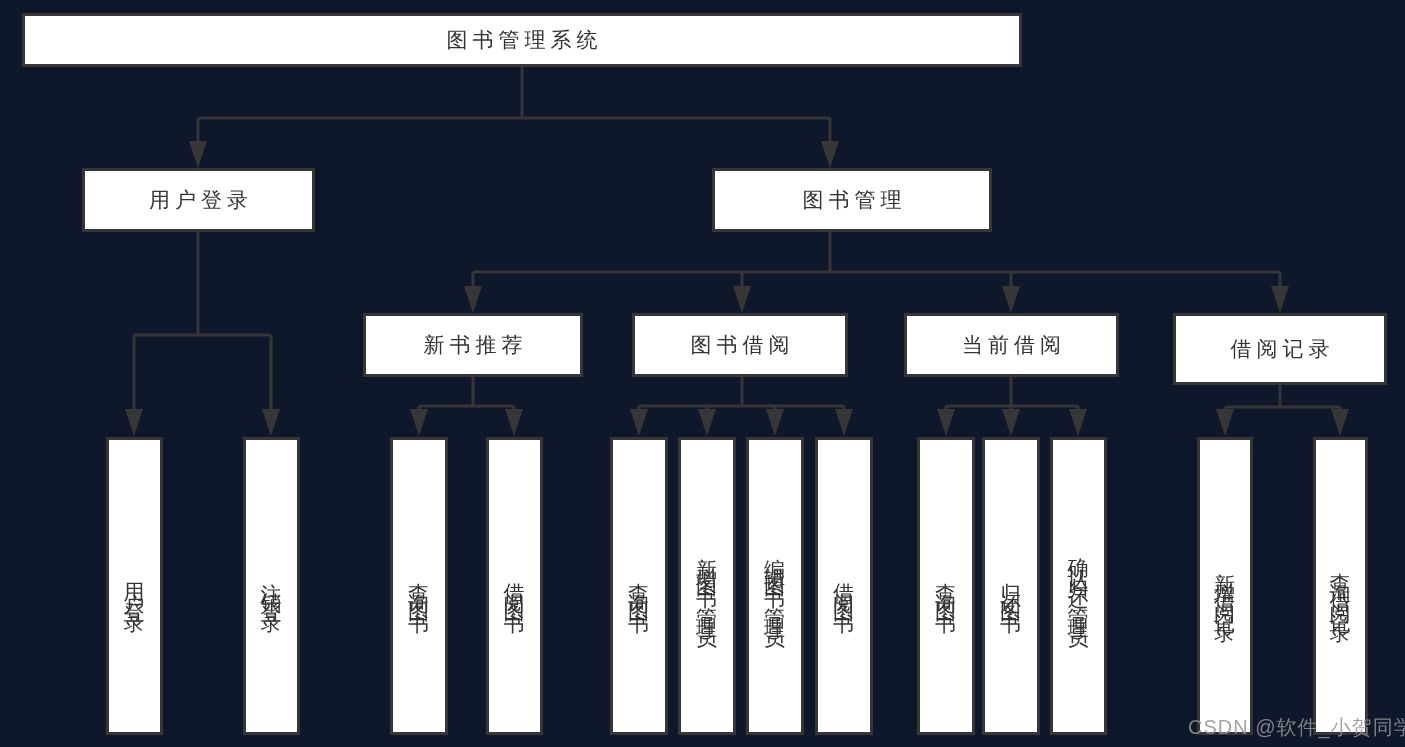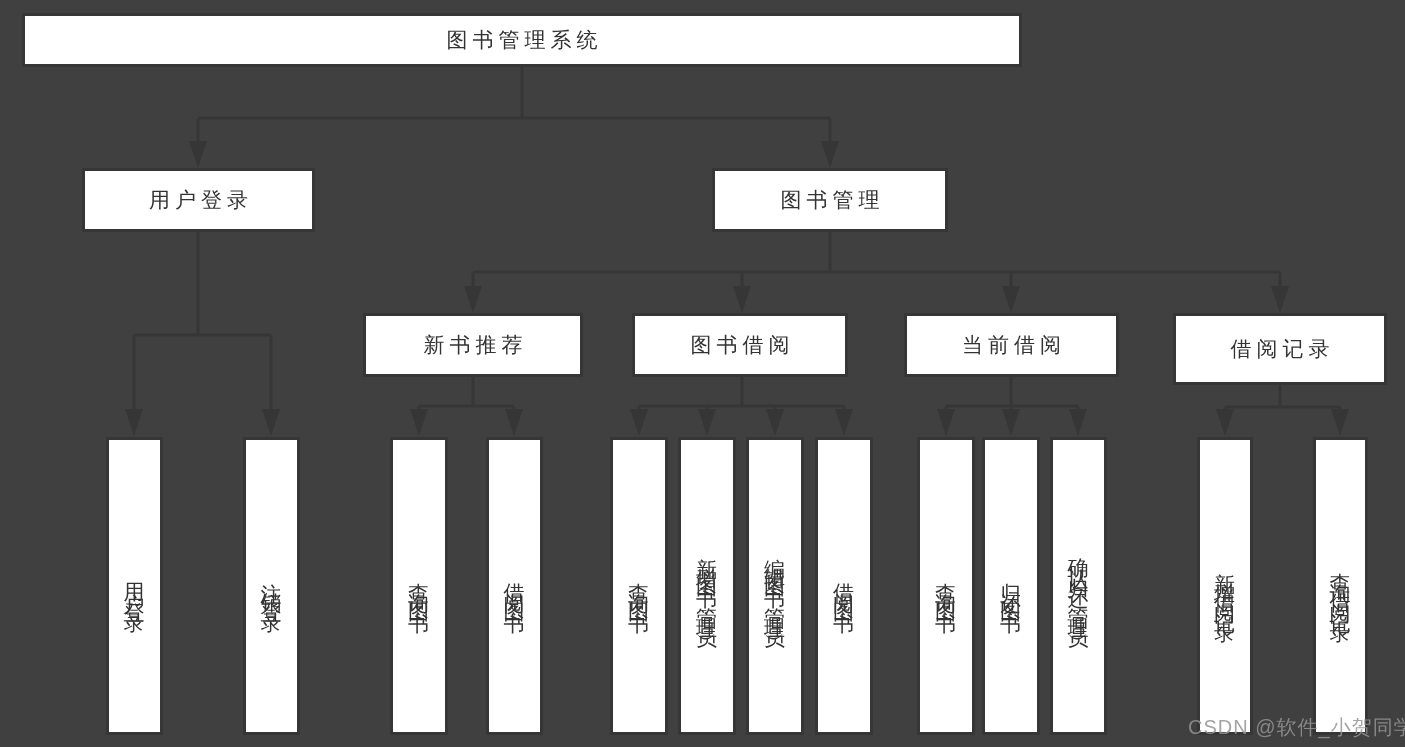--- a/index.html
+++ b/index.html
@@ -1,20 +1,20 @@
 <!DOCTYPE html>
 <html><head>
 <meta charset="utf-8">
 <style>
   html, body { margin: 0; padding: 0; background: #ffffff; }
   .canvas {
     position: relative;
     width: 1405px;
     height: 747px;
-    background: #404040;
+    background: #0f172a;
     font-family: "Liberation Sans", "DejaVu Sans", sans-serif;
     overflow: hidden;
   }
   svg.edges {
     position: absolute;
     left: 0; top: 0;
     width: 1405px; height: 747px;
     z-index: 1;
   }
   .node {
@@ -29,21 +29,21 @@
     z-index: 2;
   }
   .hbox {
     font-size: 21px;
     letter-spacing: 5px;
     text-indent: 5px;
     white-space: nowrap;
   }
   .root  { left: 22px;  top: 13px;  width: 1000px; height: 54px; }
   .lvl2a { left: 82px;  top: 168px; width: 233px;  height: 64px; }
-  .lvl2b { left: 712px; top: 168px; width: 236px;  height: 64px; }
+  .lvl2b { left: 712px; top: 168px; width: 280px;  height: 64px; }
   .l3-1  { left: 363px; top: 313px; width: 220px;  height: 64px; }
   .l3-2  { left: 632px; top: 313px; width: 216px;  height: 64px; text-align: right; }
   .l3-3  { left: 904px; top: 313px; width: 215px;  height: 64px; }
   .l3-4  { left: 1173px;top: 313px; width: 214px;  height: 72px; }
   .leaf  { top: 437px; height: 298px; }
   .vtext {
     writing-mode: vertical-rl;
     text-orientation: mixed;
     font-size: 21px;
     line-height: 1;

